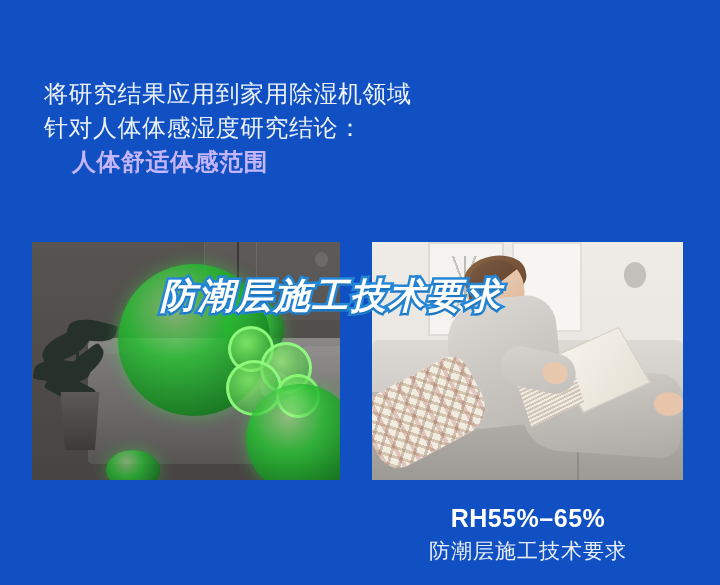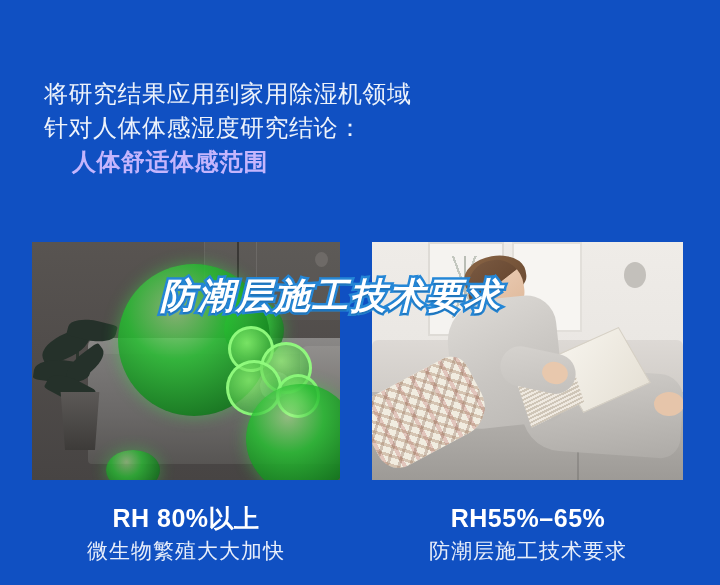--- a/index.html
+++ b/index.html
@@ -378,23 +378,19 @@
       <div class="person-arm"></div>
       <div class="hand"></div>
       <div class="pillow">
         <div class="pillow-pattern"></div>
       </div>
     </div>
   </div>
 
   <div class="overlay-text">防潮层施工技术要求</div>
 
-  <div class="caption-col cap-left">
-    <div class="cap-title">RH 80%以上</div>
-    <div class="cap-sub">微生物繁殖大大加快</div>
-  </div>
 
   <div class="caption-col cap-right">
     <div class="cap-title">RH55%–65%</div>
     <div class="cap-sub">防潮层施工技术要求</div>
   </div>
 
 </div>
 
 </body></html>

